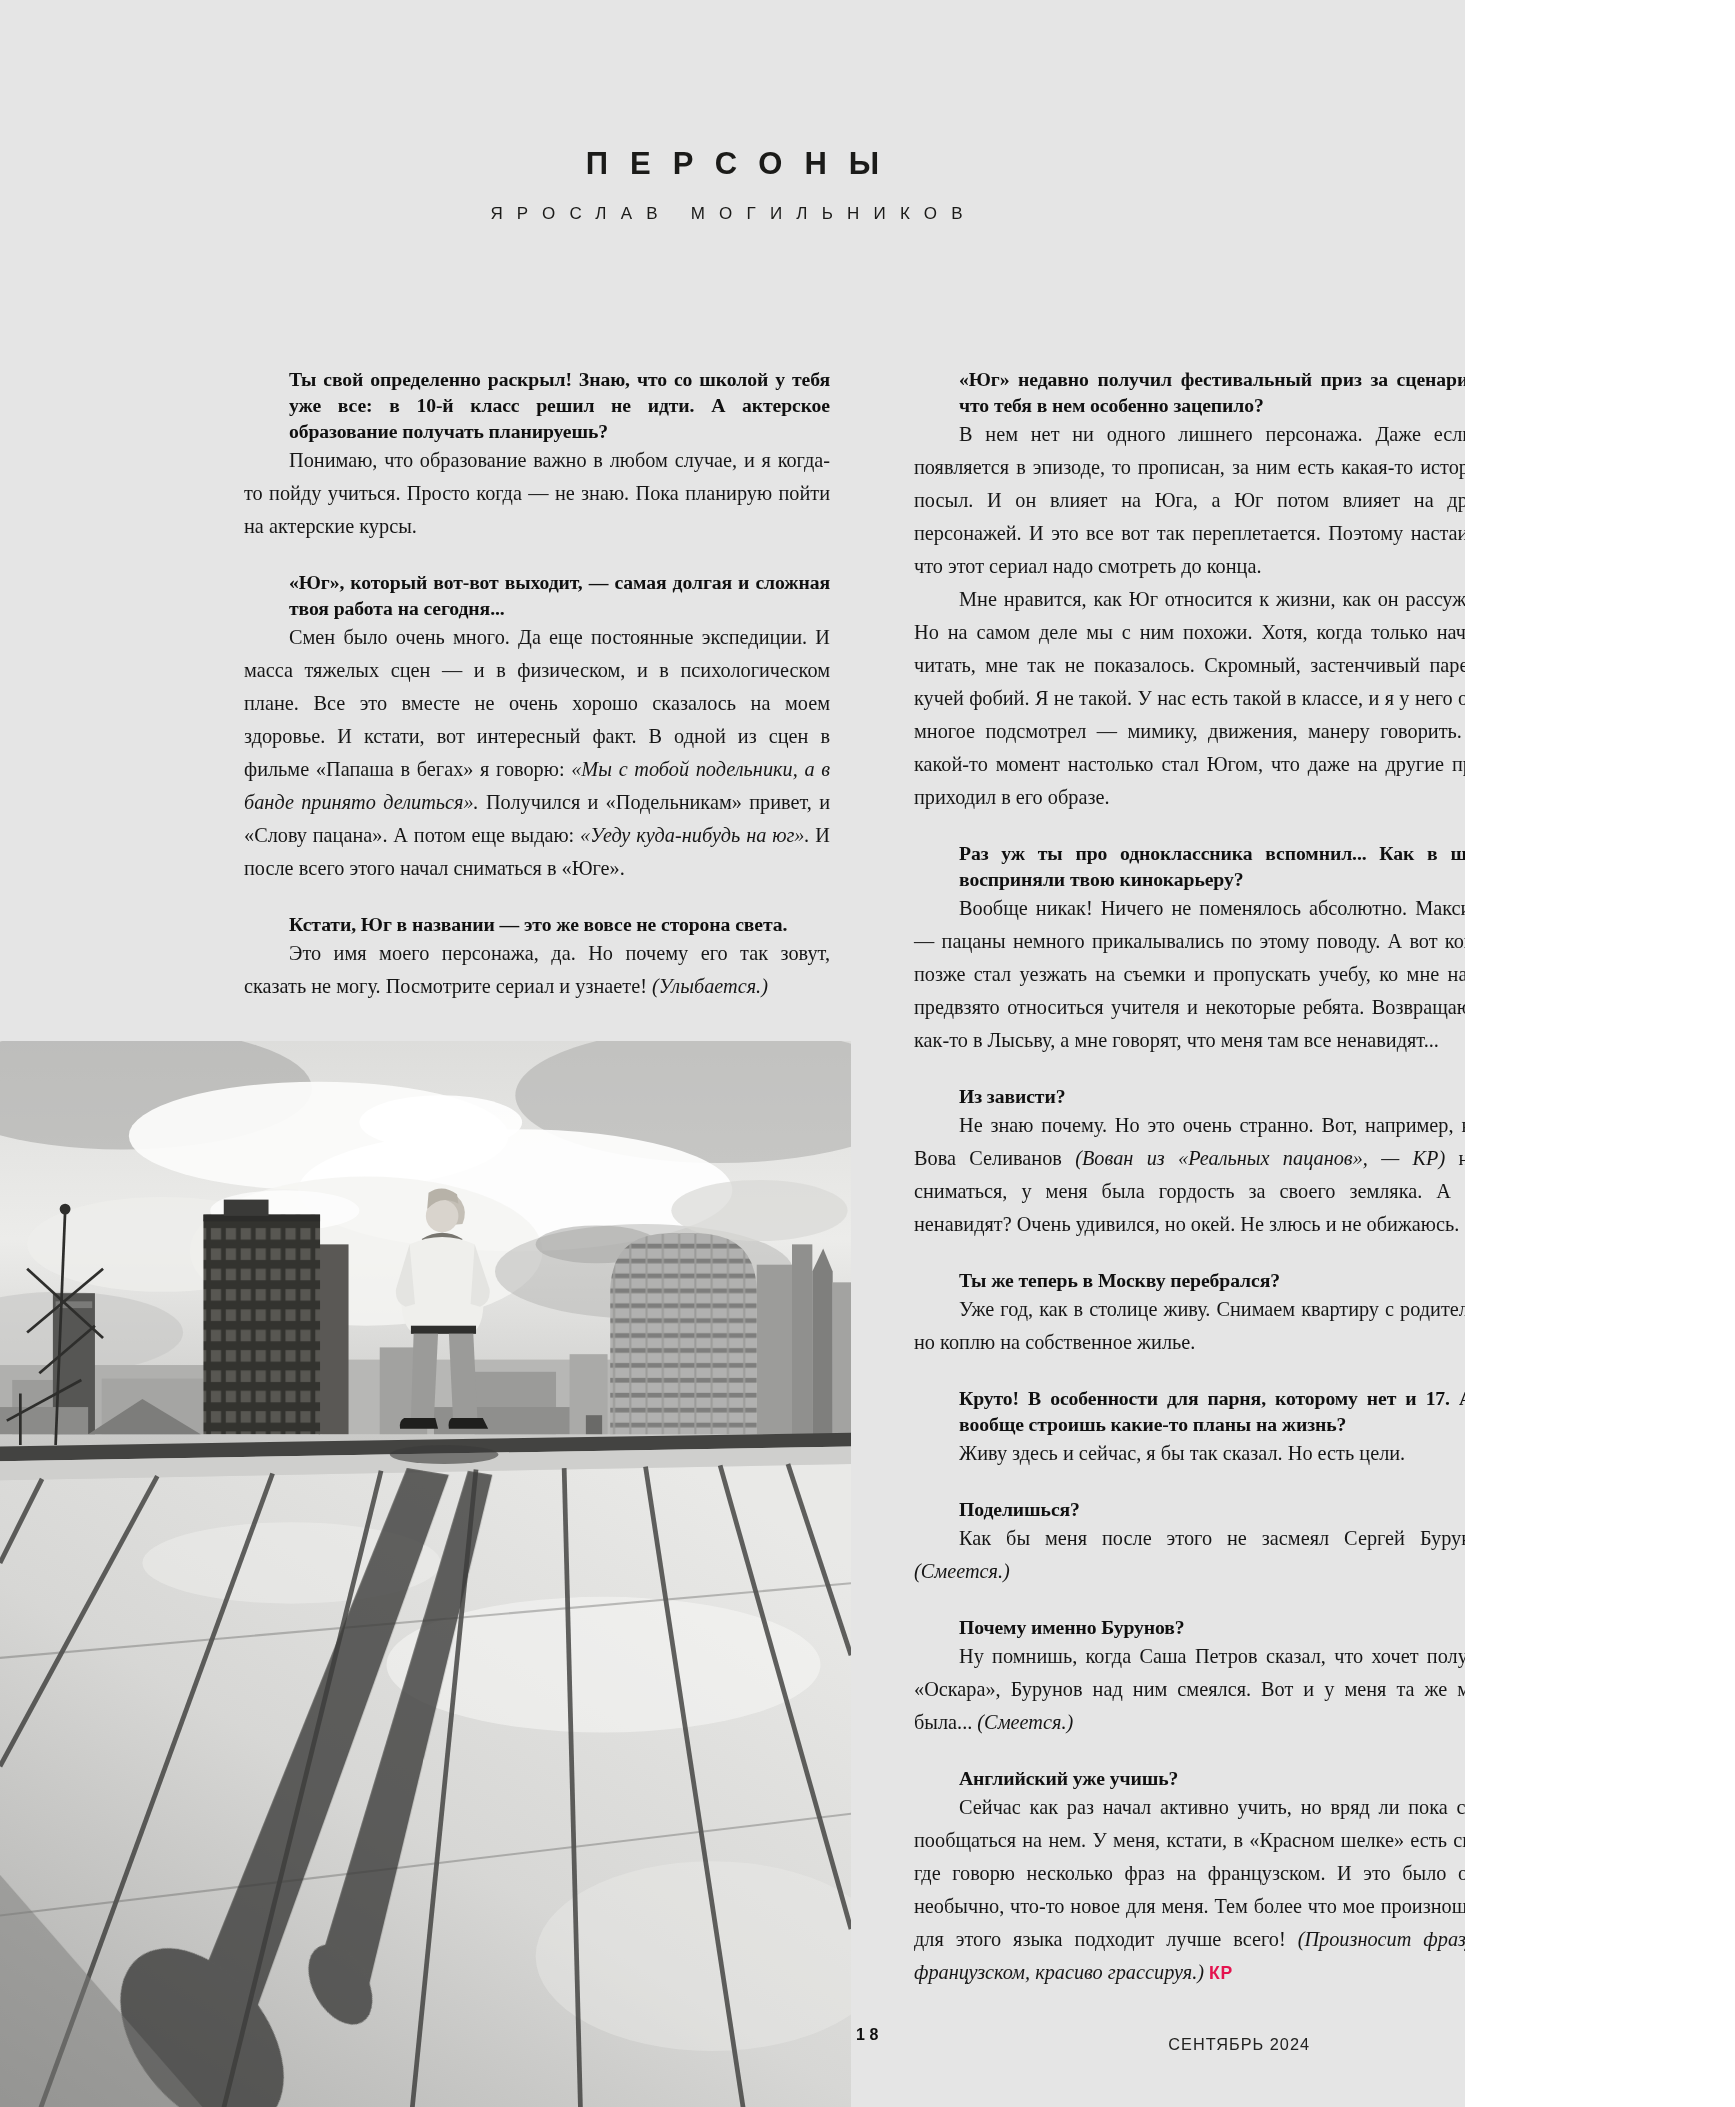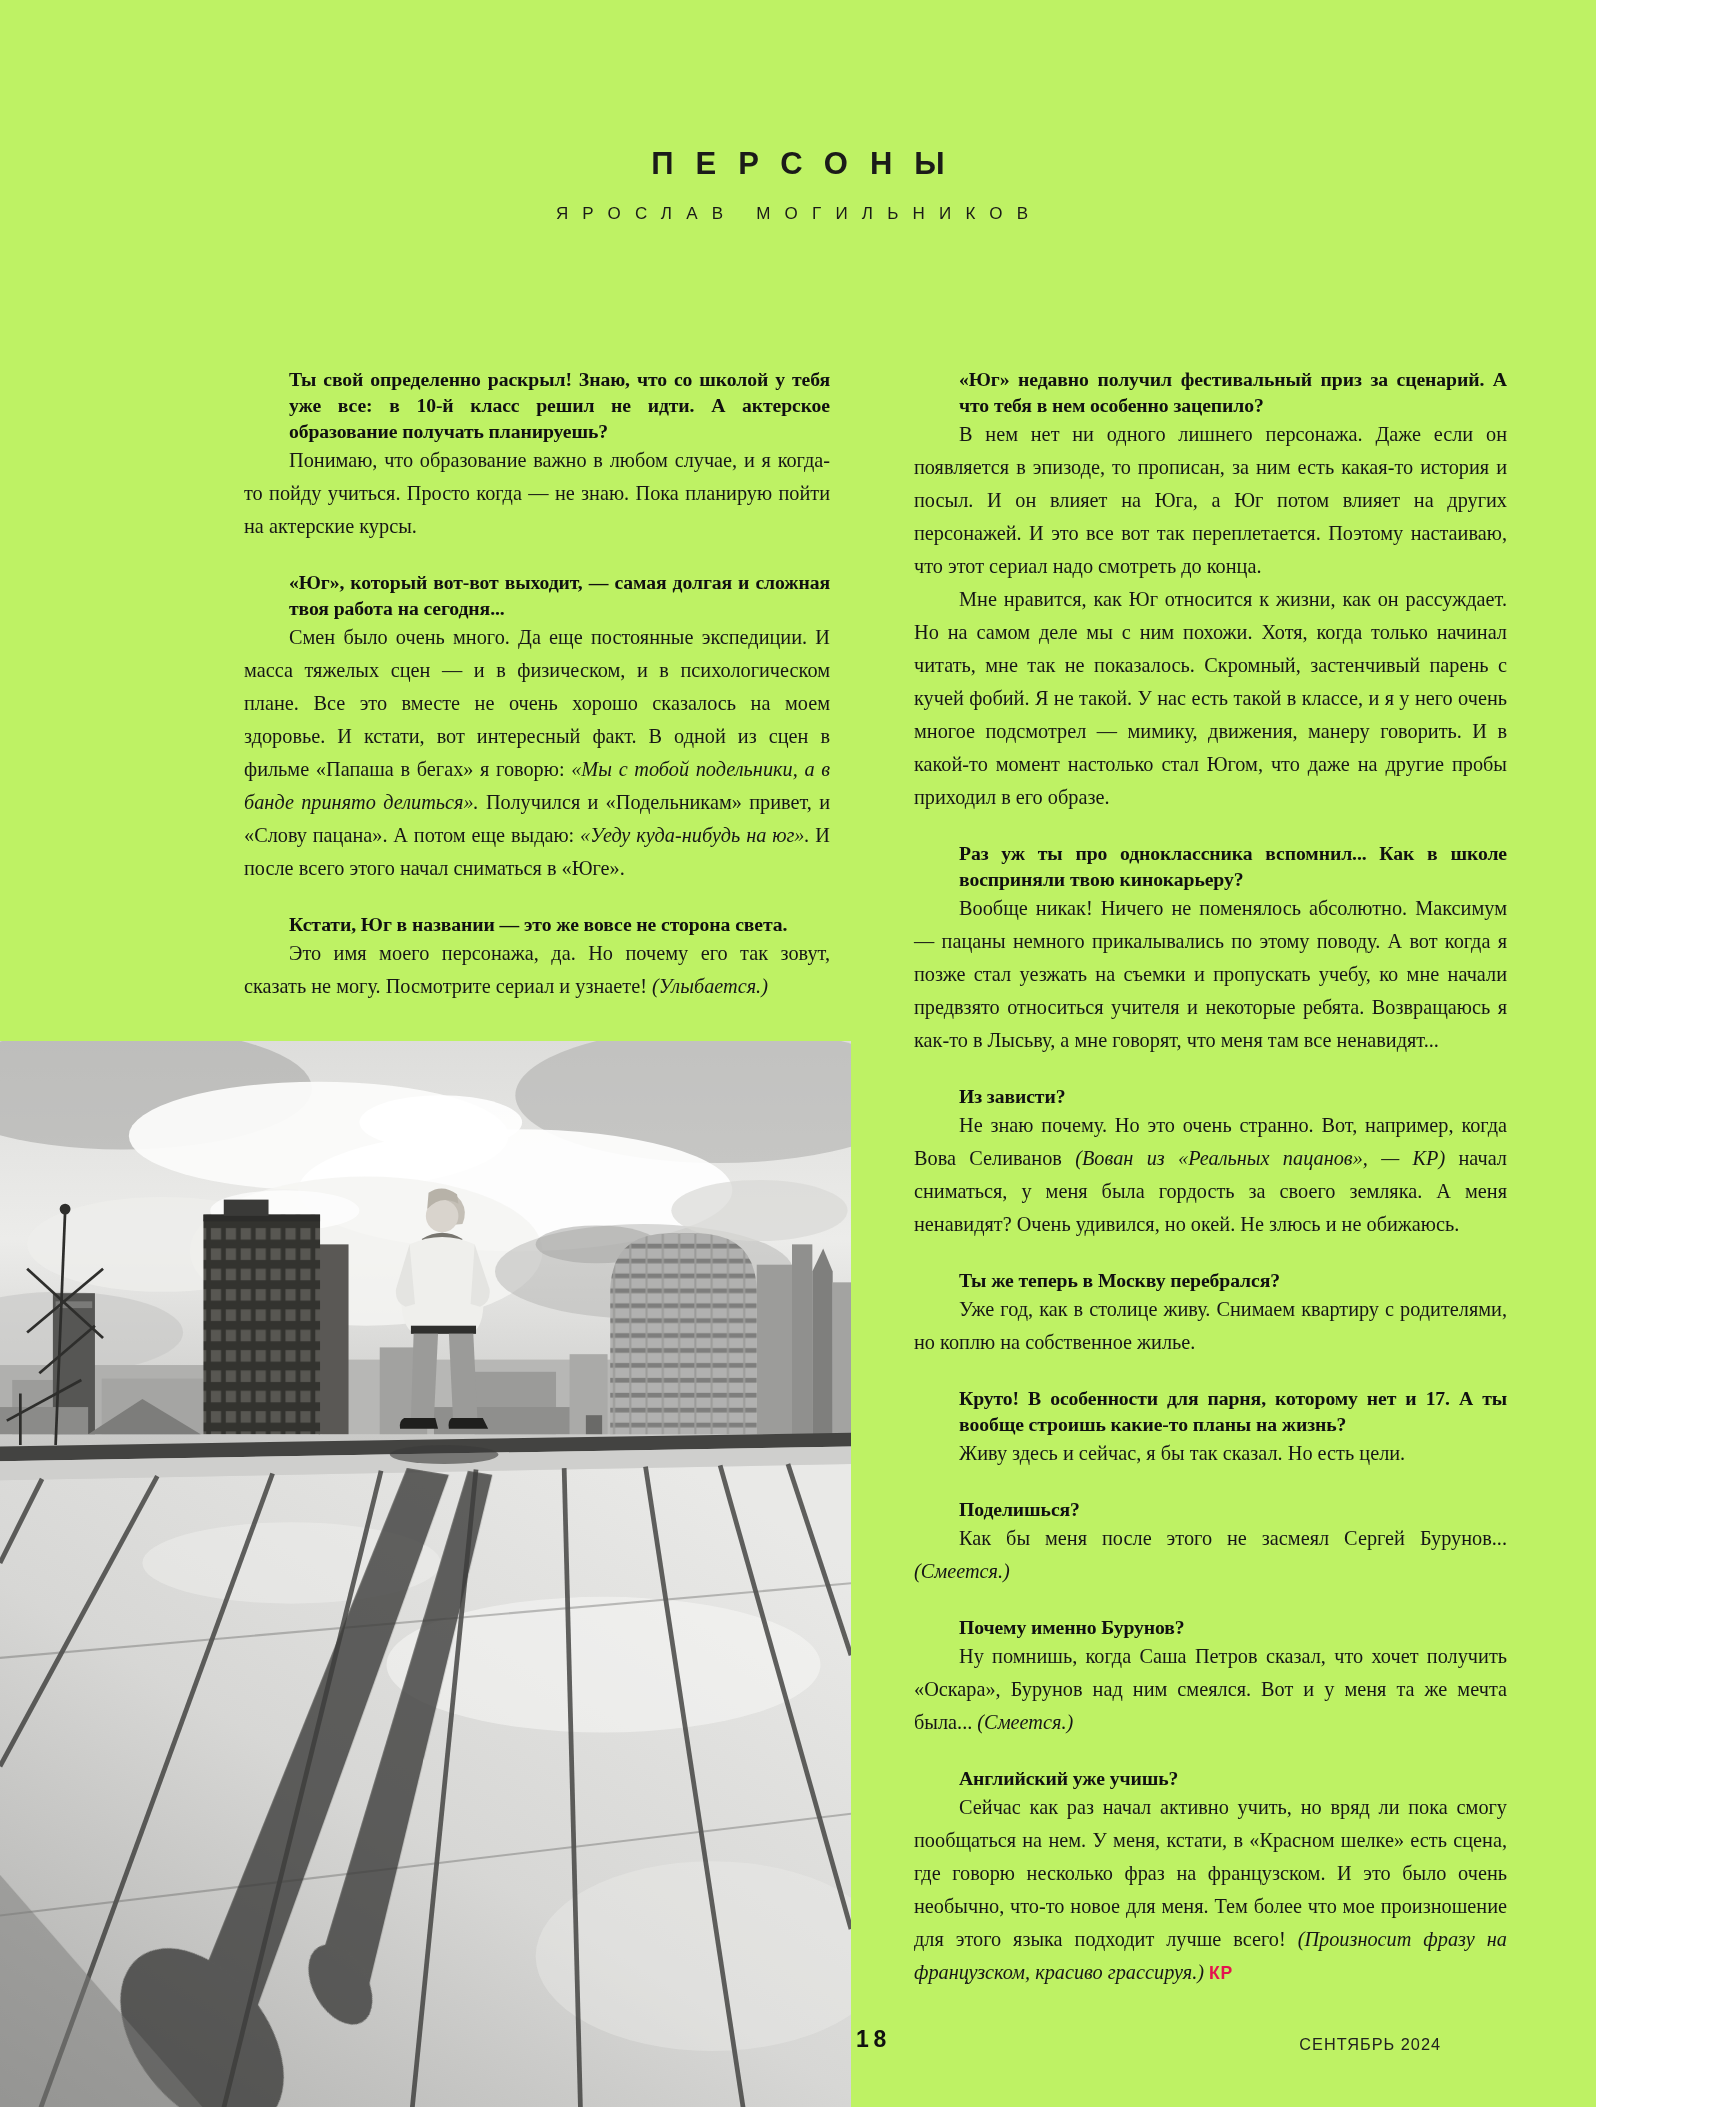--- a/index.html
+++ b/index.html
@@ -1,19 +1,19 @@
 <!DOCTYPE html>
 <html lang="ru" style="--accent: #e4134f;font-size:11px"><head>
 <meta charset="utf-8">
 <style>
   html,body{margin:0;padding:0;background:#ffffff;}
   .page{
     position:relative;
-    width:1596px;height:2108px;
-    background:#bef264;
+    width:1465px;height:2108px;
+    background:#e5e5e5;
     font-family:"Liberation Serif",serif;
     overflow:hidden;
   }
   .kicker{
     position:absolute;top:146px;left:0;right:0;
     text-align:center;
     font-family:"Liberation Sans",sans-serif;
     font-weight:700;font-size:31px;
     letter-spacing:22px;text-indent:22px;
     color:#1b1b19;
@@ -55,21 +55,21 @@
   }
   .photo{
     position:absolute;left:0;top:1041px;
     width:851px;height:1067px;
     overflow:hidden;background:#d9d9d7;
   }
   .photo svg{display:block;width:100%;height:100%;}
   .page-number{
     position:absolute;left:856px;top:2026px;
     font-family:"Liberation Sans",sans-serif;
-    font-weight:700;font-size:23px;letter-spacing:4.7px;
+    font-weight:700;font-size:16px;letter-spacing:4.7px;
     color:#101010;
   }
   .issue-date{
     position:absolute;top:2035px;right:155px;
     font-family:"Liberation Sans",sans-serif;
     font-weight:400;font-size:16.3px;letter-spacing:1px;
     color:#222220;
     text-align:center;
   }
 </style>

